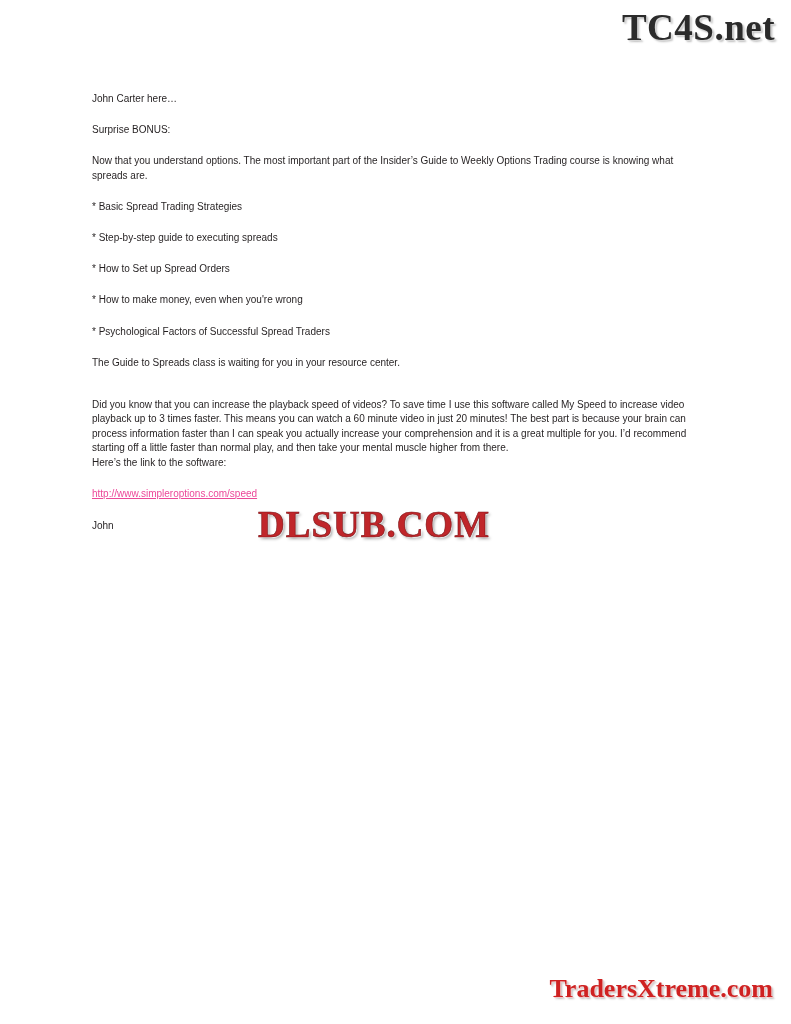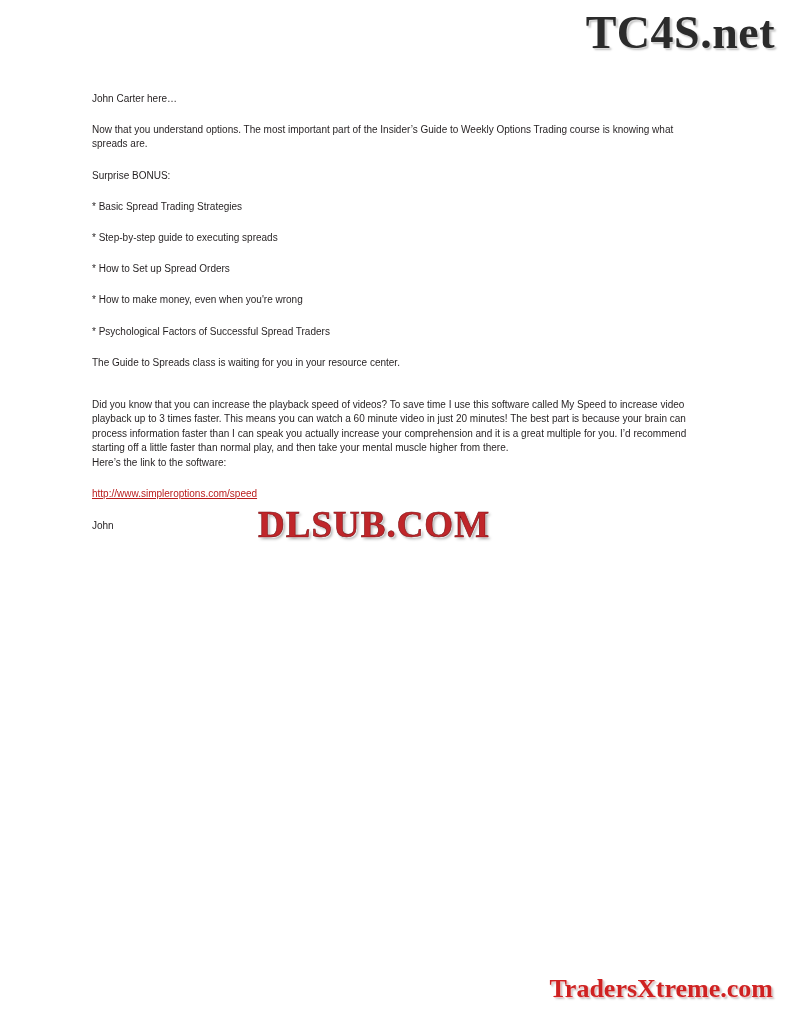--- a/index.html
+++ b/index.html
@@ -21,21 +21,21 @@
     inset: 0;
     background: #ffffff;
   }
 
   
   .brand-top {
     position: absolute;
     top: 6px;
     right: 16px;
     font-family: "Liberation Serif", serif;
-    font-size: 46px;
+    font-size: 37px;
     font-weight: bold;
     letter-spacing: 0.5px;
     color: #2b2b2b;
     text-shadow: 1px 1px 0 #d8d8d8, 2px 2px 2px rgba(0,0,0,0.25);
     white-space: nowrap;
   }
 
   
   .brand-bottom {
     position: absolute;
@@ -66,21 +66,21 @@
   .doc p.bullet {
     margin: 0 0 17px 0;
   }
 
   .para-block {
     margin: 0 0 17px 0;
     line-height: 1.45;
   }
 
   .link {
-    color: #b91c1c;
+    color: #ec4899;
     text-decoration: underline;
     cursor: pointer;
   }
 
   .spacer-lg { height: 11px; }
 
   
   .watermark {
     position: absolute;
     left: 258px;
@@ -101,23 +101,23 @@
 <body>
 
 <div class="page">
 
   <div class="brand-top">TC4S.net</div>
 
   <div class="doc">
 
     <p>John Carter here…</p>
 
+    <p>Surprise BONUS:</p>
+
     <p>Now that you understand options. The most important part of the Insider’s Guide to Weekly Options Trading course is knowing what spreads are.</p>
-
-    <p>Surprise BONUS:</p>
 
 
     <p class="bullet">* Basic Spread Trading Strategies</p>
     <p class="bullet">* Step-by-step guide to executing spreads</p>
     <p class="bullet">* How to Set up Spread Orders</p>
     <p class="bullet">* How to make money, even when you're wrong</p>
     <p class="bullet">* Psychological Factors of Successful Spread Traders</p>
 
     <p>The Guide to Spreads class is waiting for you in your resource center.</p>
 

